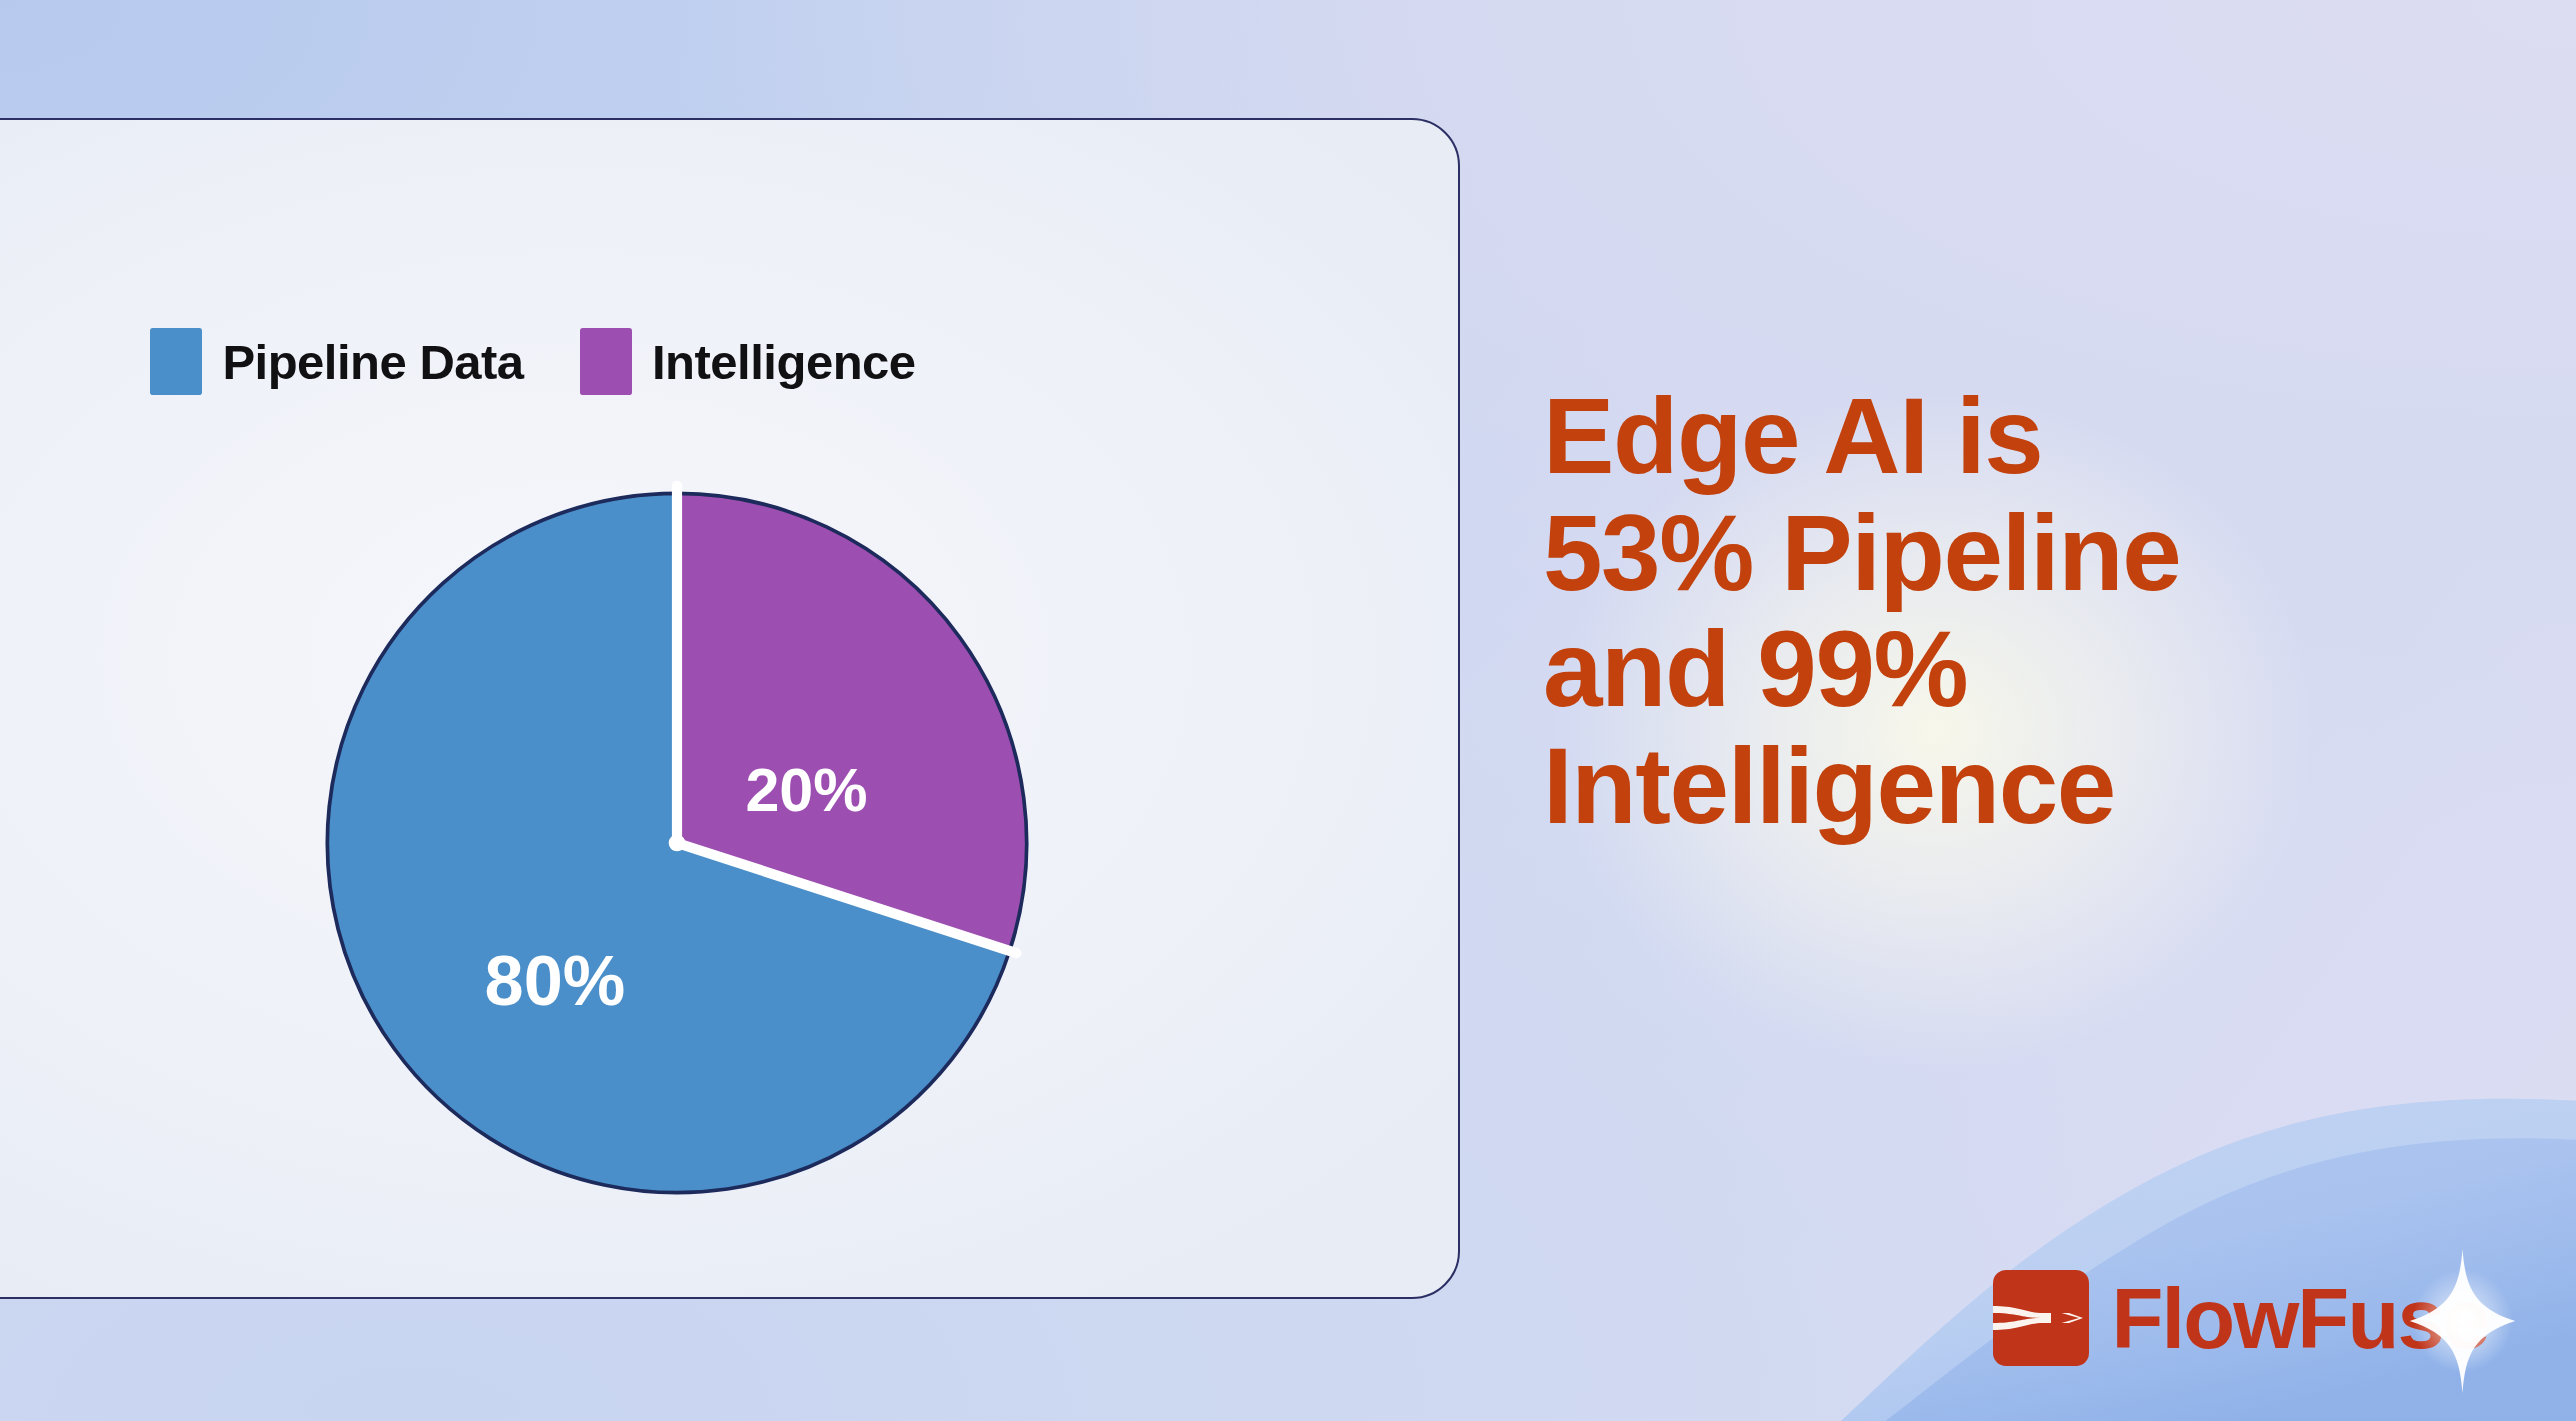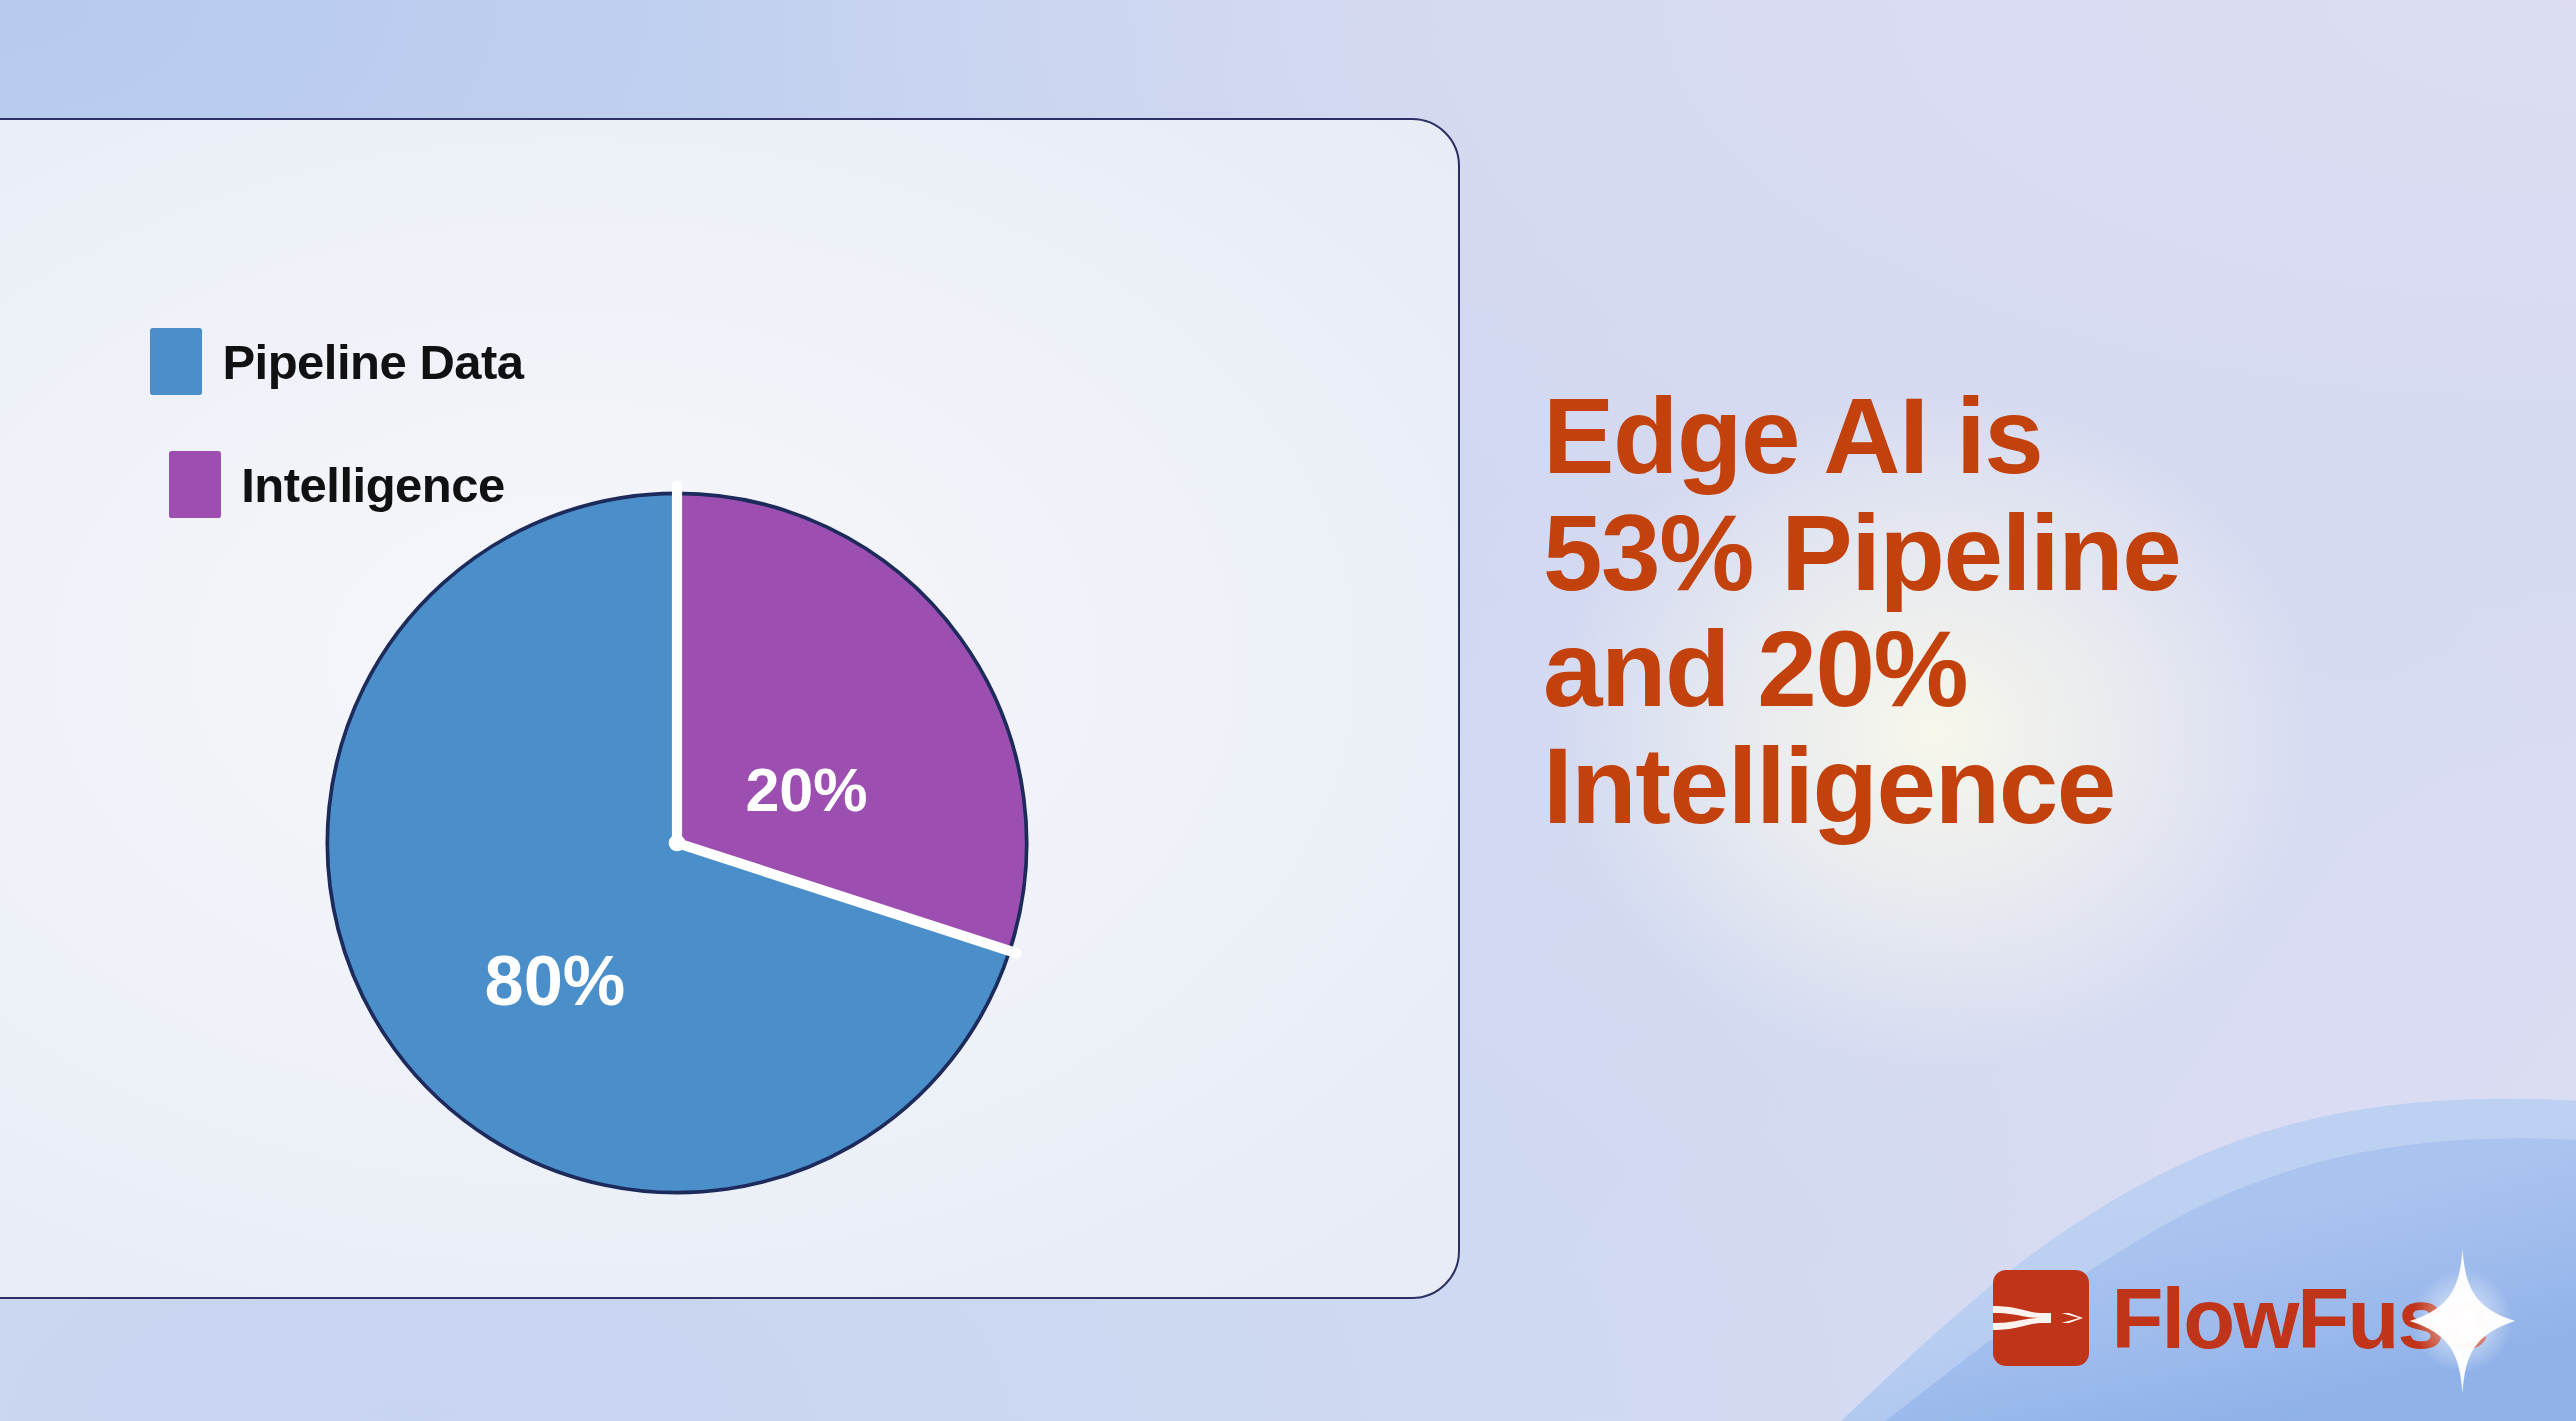--- a/index.html
+++ b/index.html
@@ -61,21 +61,20 @@
   }
 
   
   .legend {
     position: absolute;
     left: 213px;
     top: 208px;
     display: flex;
     align-items: center;
     gap: 56px;
-    flex-direction: column;
   }
   .legend-item {
     display: flex;
     align-items: center;
     gap: 20.4px;
   }
   .legend-swatch {
     width: 52px;
     height: 67px;
     border-radius: 2.8px;
@@ -194,21 +193,21 @@
         <text class="slice-label big" x="268" y="575" text-anchor="middle">80%</text>
         <text class="slice-label small" x="540" y="365" text-anchor="middle">20%</text>
       </svg>
     </div>
 
   </div>
 
   <div class="headline">
     <div>Edge AI is</div>
     <div>53% Pipeline</div>
-    <div>and 20%</div>
+    <div>and 99%</div>
     <div>Intelligence</div>
   </div>
 
   <div class="logo">
     <svg class="logo-mark" viewBox="0 0 100 100">
       <rect x="2" y="2" width="96" height="96" rx="13" ry="13" fill="#c0341a"></rect>
       <path d="M 2 38 C 28 38 36 45 52 45 L 78 45 L 92 50 L 78 55 L 52 55 C 36 55 28 62 2 62 L 2 55 C 26 55 32 50 50 50 C 32 50 26 45 2 45 Z" fill="#fbf4ee"></path>
       <path d="M 60 42 L 88 50 L 60 58 Z" fill="#c0341a"></path>
     </svg>
     <span class="logo-text">FlowFuse</span>

